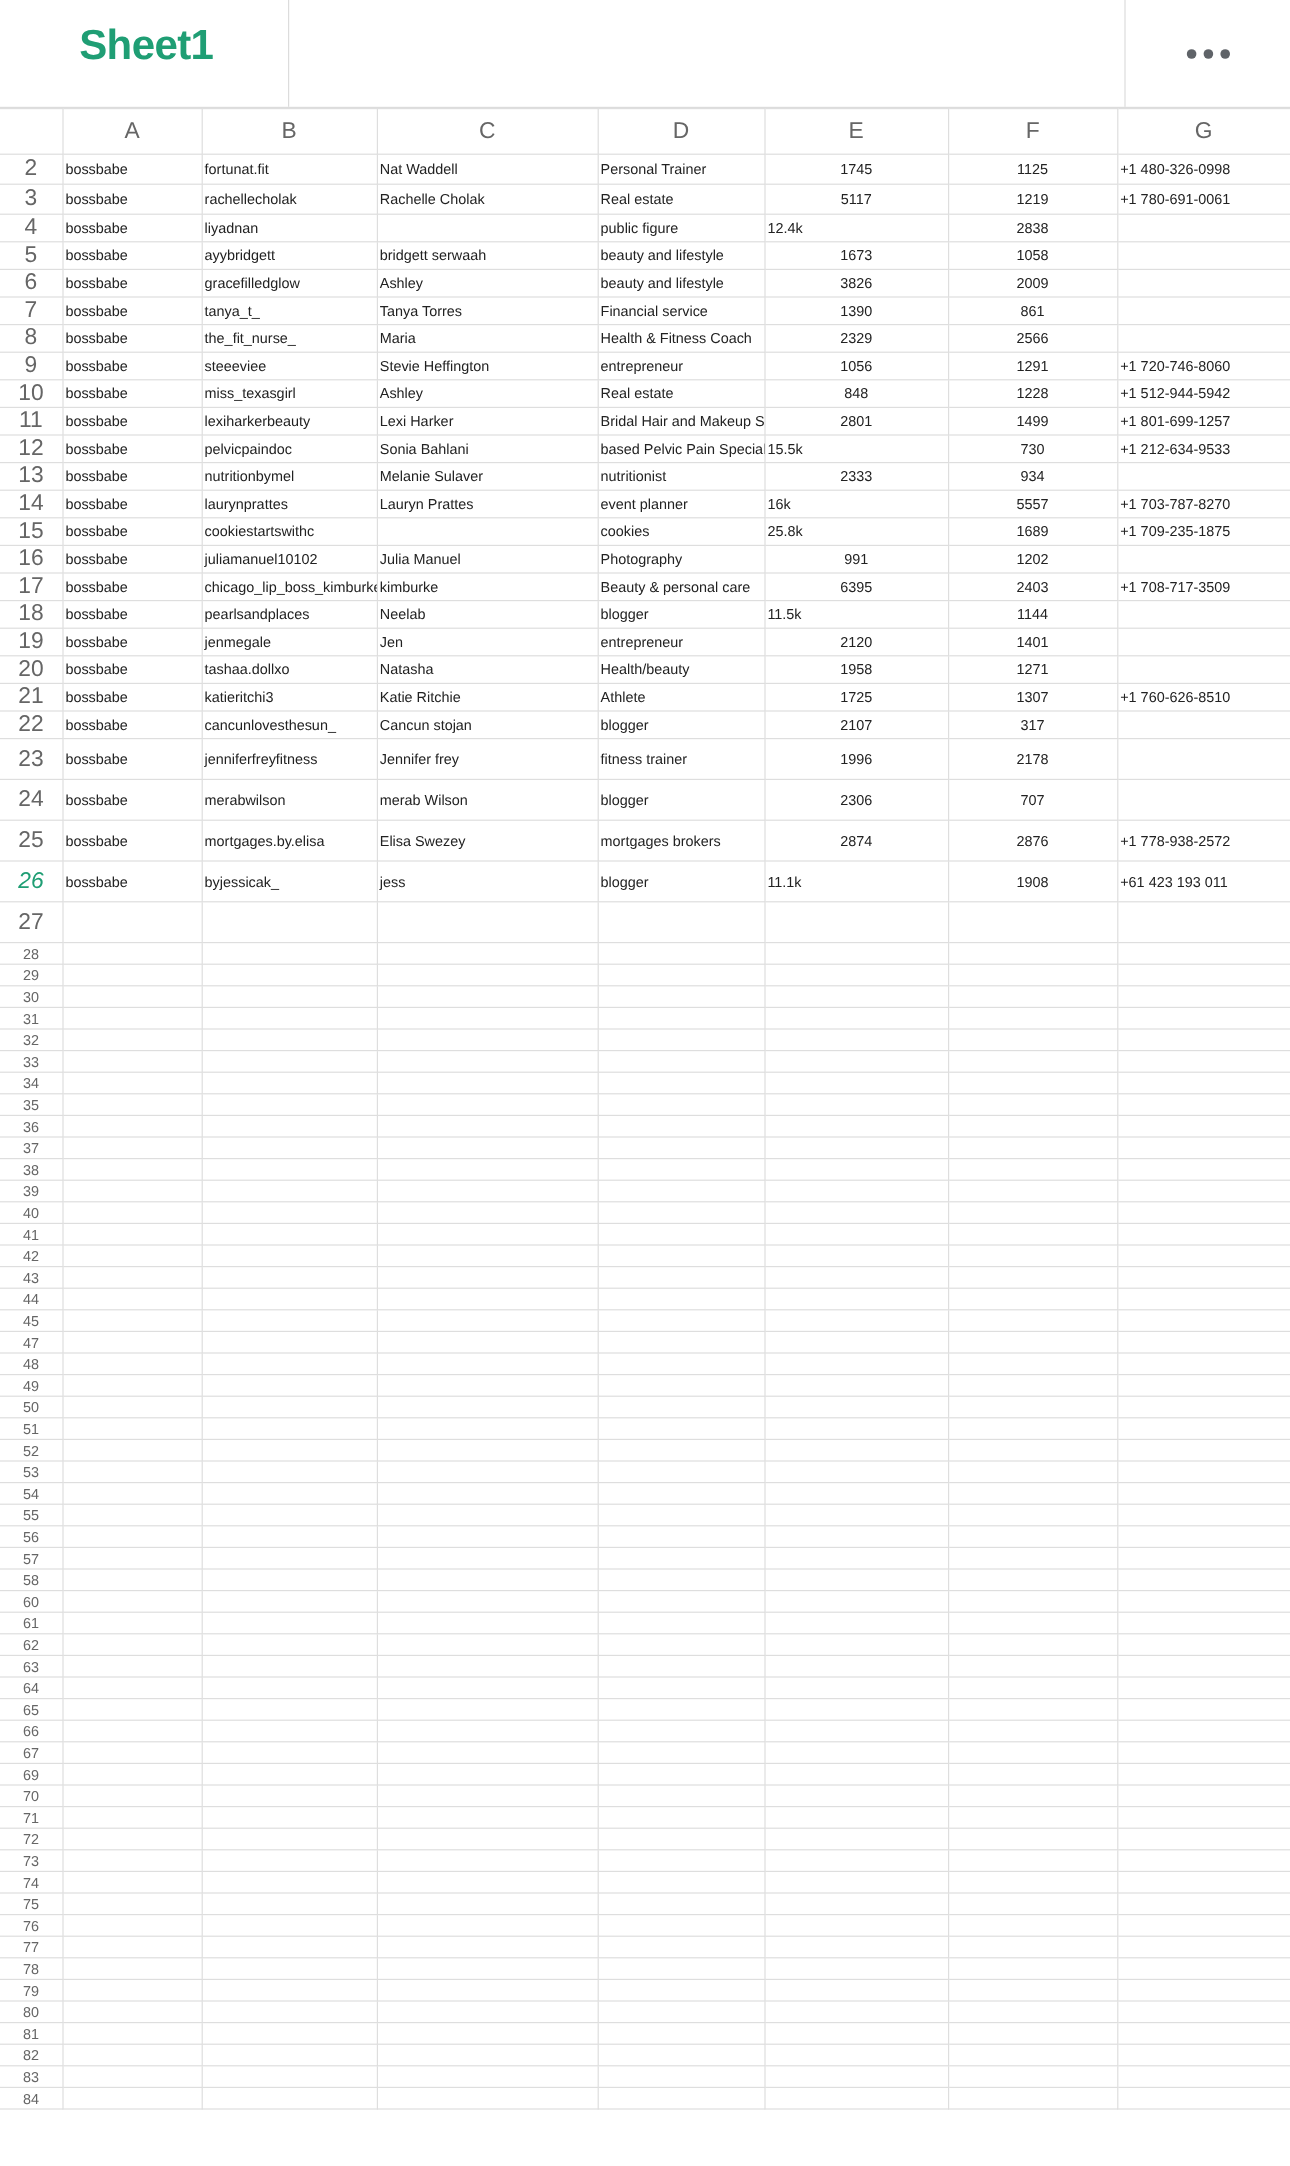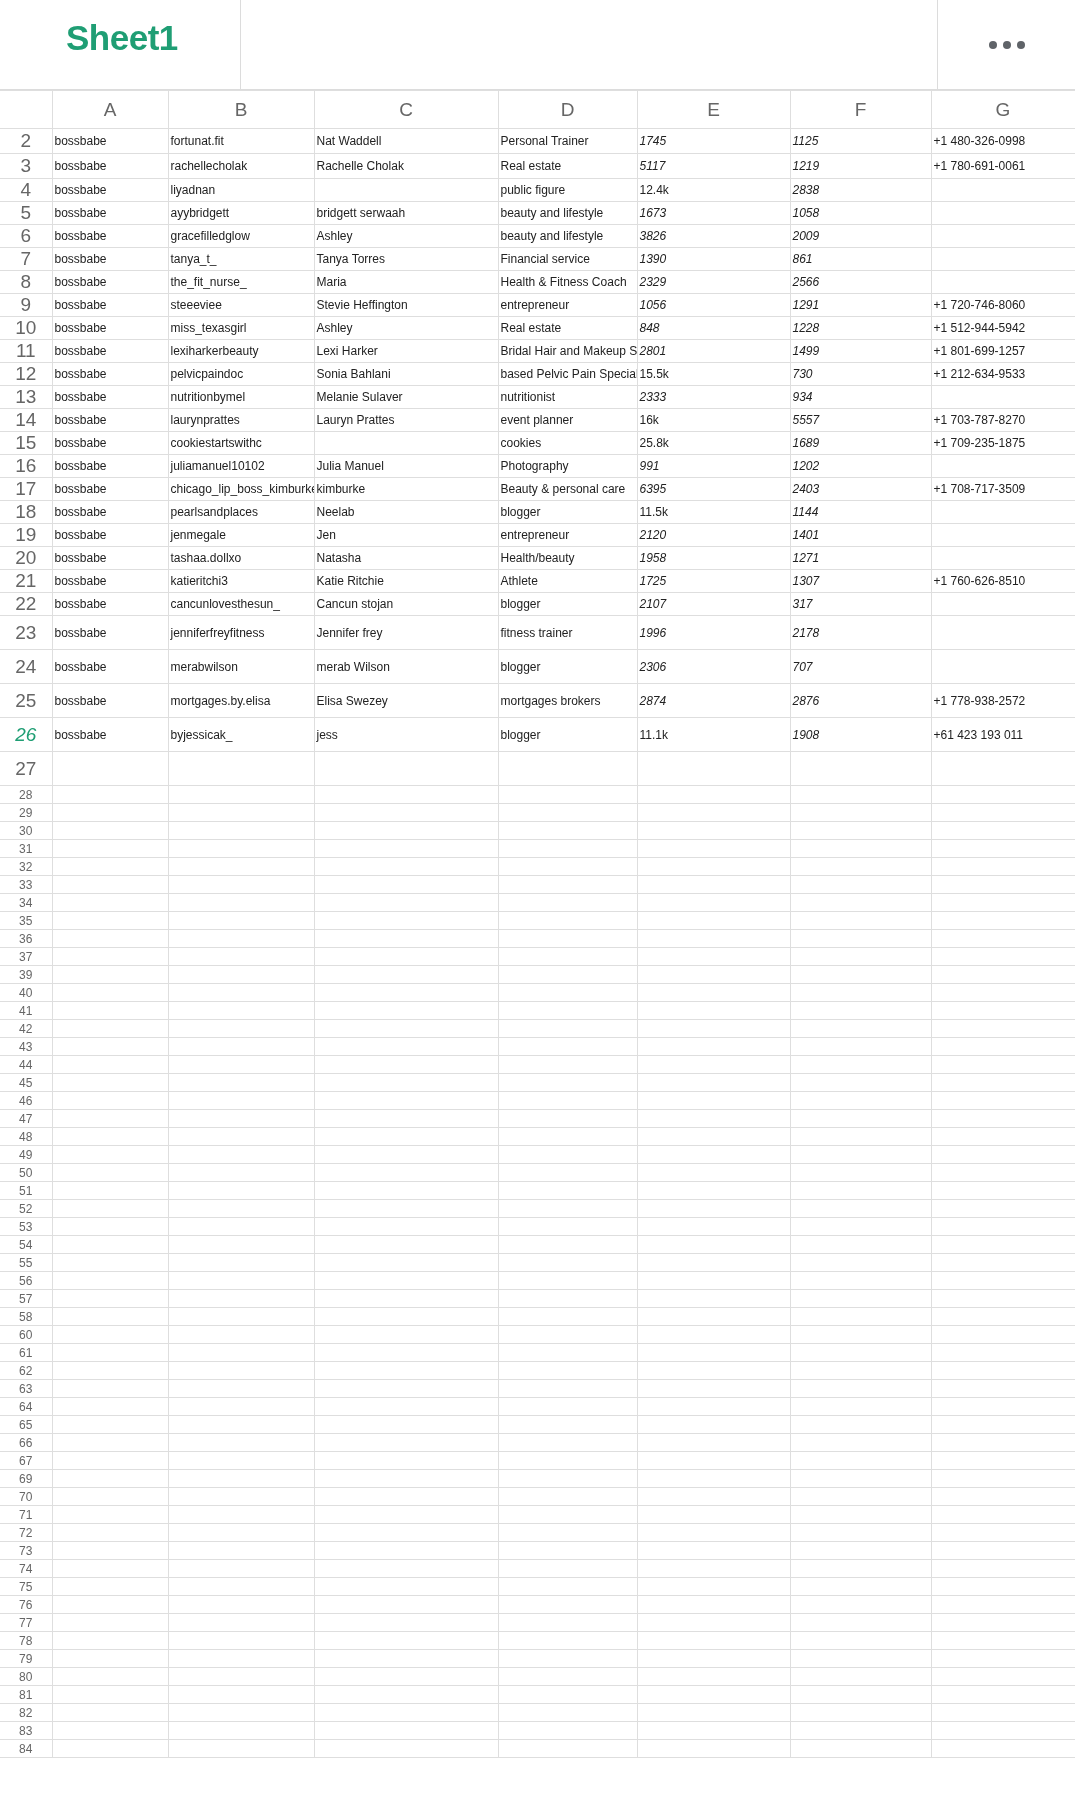--- a/index.html
+++ b/index.html
@@ -17,21 +17,21 @@
   .dot { width: 8px; height: 8px; border-radius: 50%; background: #5f6368; display: inline-block; }
 
   .grid { position: absolute; left: 0; top: 90px; width: 1075px; }
   table { border-collapse: collapse; table-layout: fixed; width: 1075px; }
   td, th { border: 1px solid #dedede; padding: 0 2px; overflow: hidden; white-space: nowrap;
            font-size: 12px; font-weight: normal; color: #222; box-sizing: border-box; }
   th { height: 38px; font-size: 19px; color: #666; text-align: center; }
   th.corner { border-left: none; }
   td.rn { text-align: center; color: #666; font-size: 19px; padding: 0; border-left: none; }
   td.rn.sel { color: #1f9e74; font-style: italic; }
-  td.num { text-align: left; font-style: italic; }
+  td.num { text-align: center; }
   tr.r-tall td { height: 34px; margin-top: 24px; }
   tr.r-norm td { height: 22px; }
   tr.r-first td { height: 25px; }
   tr.r-empty td { height: 15.1px; }
   tr.r-empty td.rn { font-size: 12px; line-height: 15px; vertical-align: top; padding-top: 2px; }
 </style>
 </head>
 <body>
 
 <div class="topbar">
@@ -424,20 +424,30 @@
           <td class="rn">37</td>
           <td></td>
           <td></td>
           <td></td>
           <td></td>
           <td></td>
           <td></td>
           <td></td>
         </tr>
         <tr class="r-empty">
+          <td class="rn">38</td>
+          <td></td>
+          <td></td>
+          <td></td>
+          <td></td>
+          <td></td>
+          <td></td>
+          <td></td>
+        </tr>
+        <tr class="r-empty">
           <td class="rn">39</td>
           <td></td>
           <td></td>
           <td></td>
           <td></td>
           <td></td>
           <td></td>
           <td></td>
         </tr>
         <tr class="r-empty">
@@ -485,30 +495,20 @@
           <td></td>
           <td></td>
           <td></td>
           <td></td>
           <td></td>
           <td></td>
           <td></td>
         </tr>
         <tr class="r-empty">
           <td class="rn">45</td>
-          <td></td>
-          <td></td>
-          <td></td>
-          <td></td>
-          <td></td>
-          <td></td>
-          <td></td>
-        </tr>
-        <tr class="r-empty">
-          <td class="rn">46</td>
           <td></td>
           <td></td>
           <td></td>
           <td></td>
           <td></td>
           <td></td>
           <td></td>
         </tr>
         <tr class="r-empty">
           <td class="rn">47</td>

